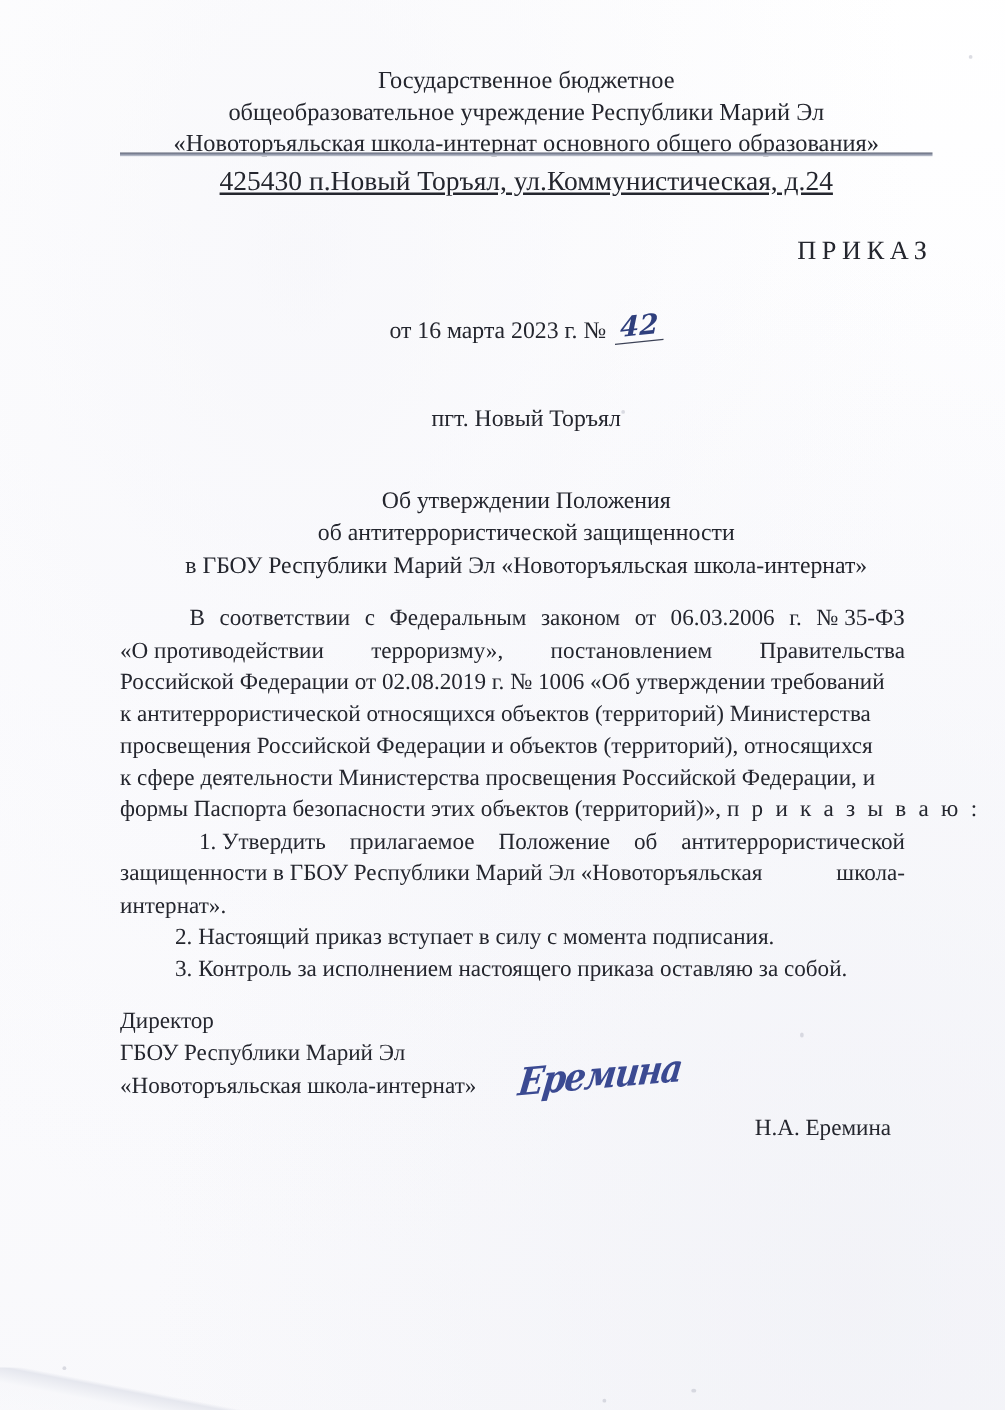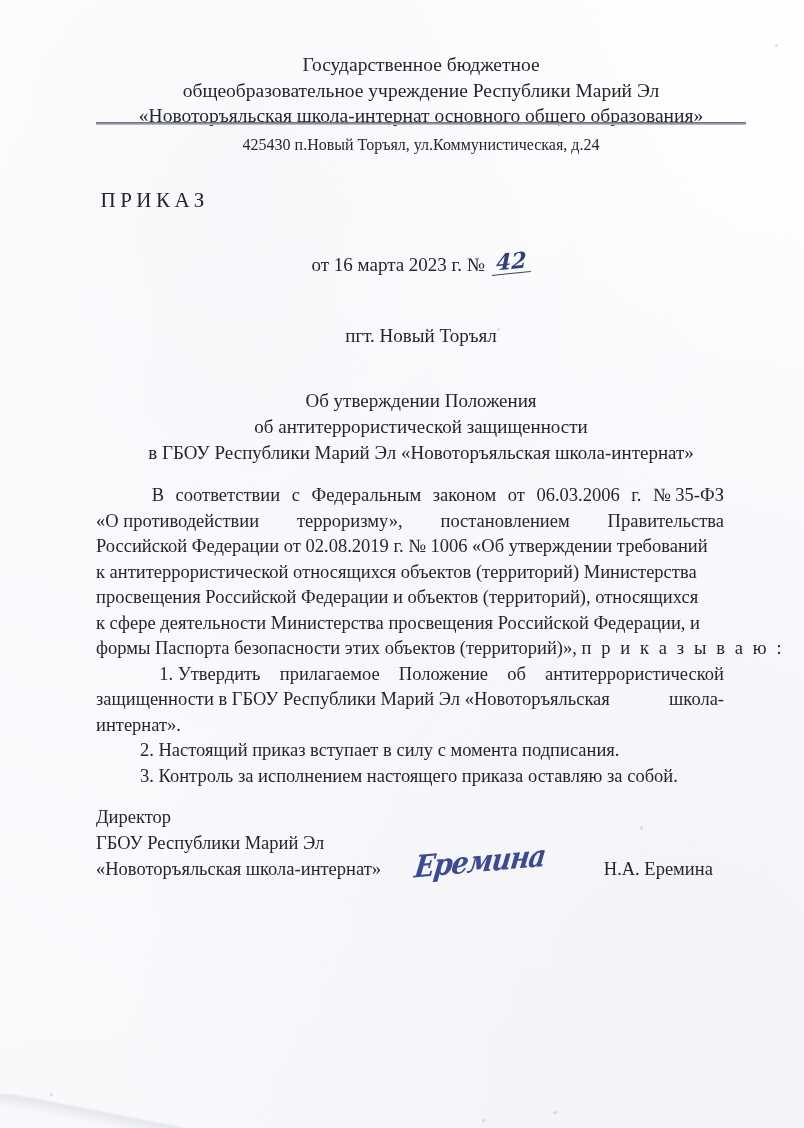--- a/index.html
+++ b/index.html
@@ -70,32 +70,33 @@
     width: 650px;
     height: 3px;
     background: linear-gradient(180deg, #5c6274 0%, #8f95a6 50%, #c8ccd8 100%);
   }
   .address {
     position: absolute;
     left: 96px;
     top: 133px;
     width: 650px;
     text-align: center;
-    font-size: 16px;
+    font-size: 22px;
     line-height: 24px;
     white-space: nowrap;
+    text-decoration: underline;
   }
 
   
   .doc-title {
     position: absolute;
     left: 96px;
     top: 188px;
     width: 650px;
-    text-align: left;
+    text-align: right;
     font-size: 21px;
     letter-spacing: 4.5px;
     text-indent: 4.5px;
   }
 
   
   .date-line {
     position: absolute;
     left: 96px;
     top: 252px;
@@ -197,20 +198,21 @@
     color: #3b4a92;
     transform: rotate(-5deg) skewX(-12deg) scaleY(1.12);
     transform-origin: left bottom;
     letter-spacing: -1.2px;
   }
   .sig-name {
     display: inline-block;
     margin-left: 60px;
     font-size: 18.5px;
     white-space: nowrap;
+    margin-top: 34px;
   }
 </style>
 </head>
 <body>
 
 <div class="page">
   <div class="paper-texture"></div>
   <div class="scan-edge"></div>
   <div class="speck" style="left:775px;top:44px;width:3px;height:3px;"></div>
   <div class="speck" style="left:497px;top:328px;width:3px;height:3px;"></div>

